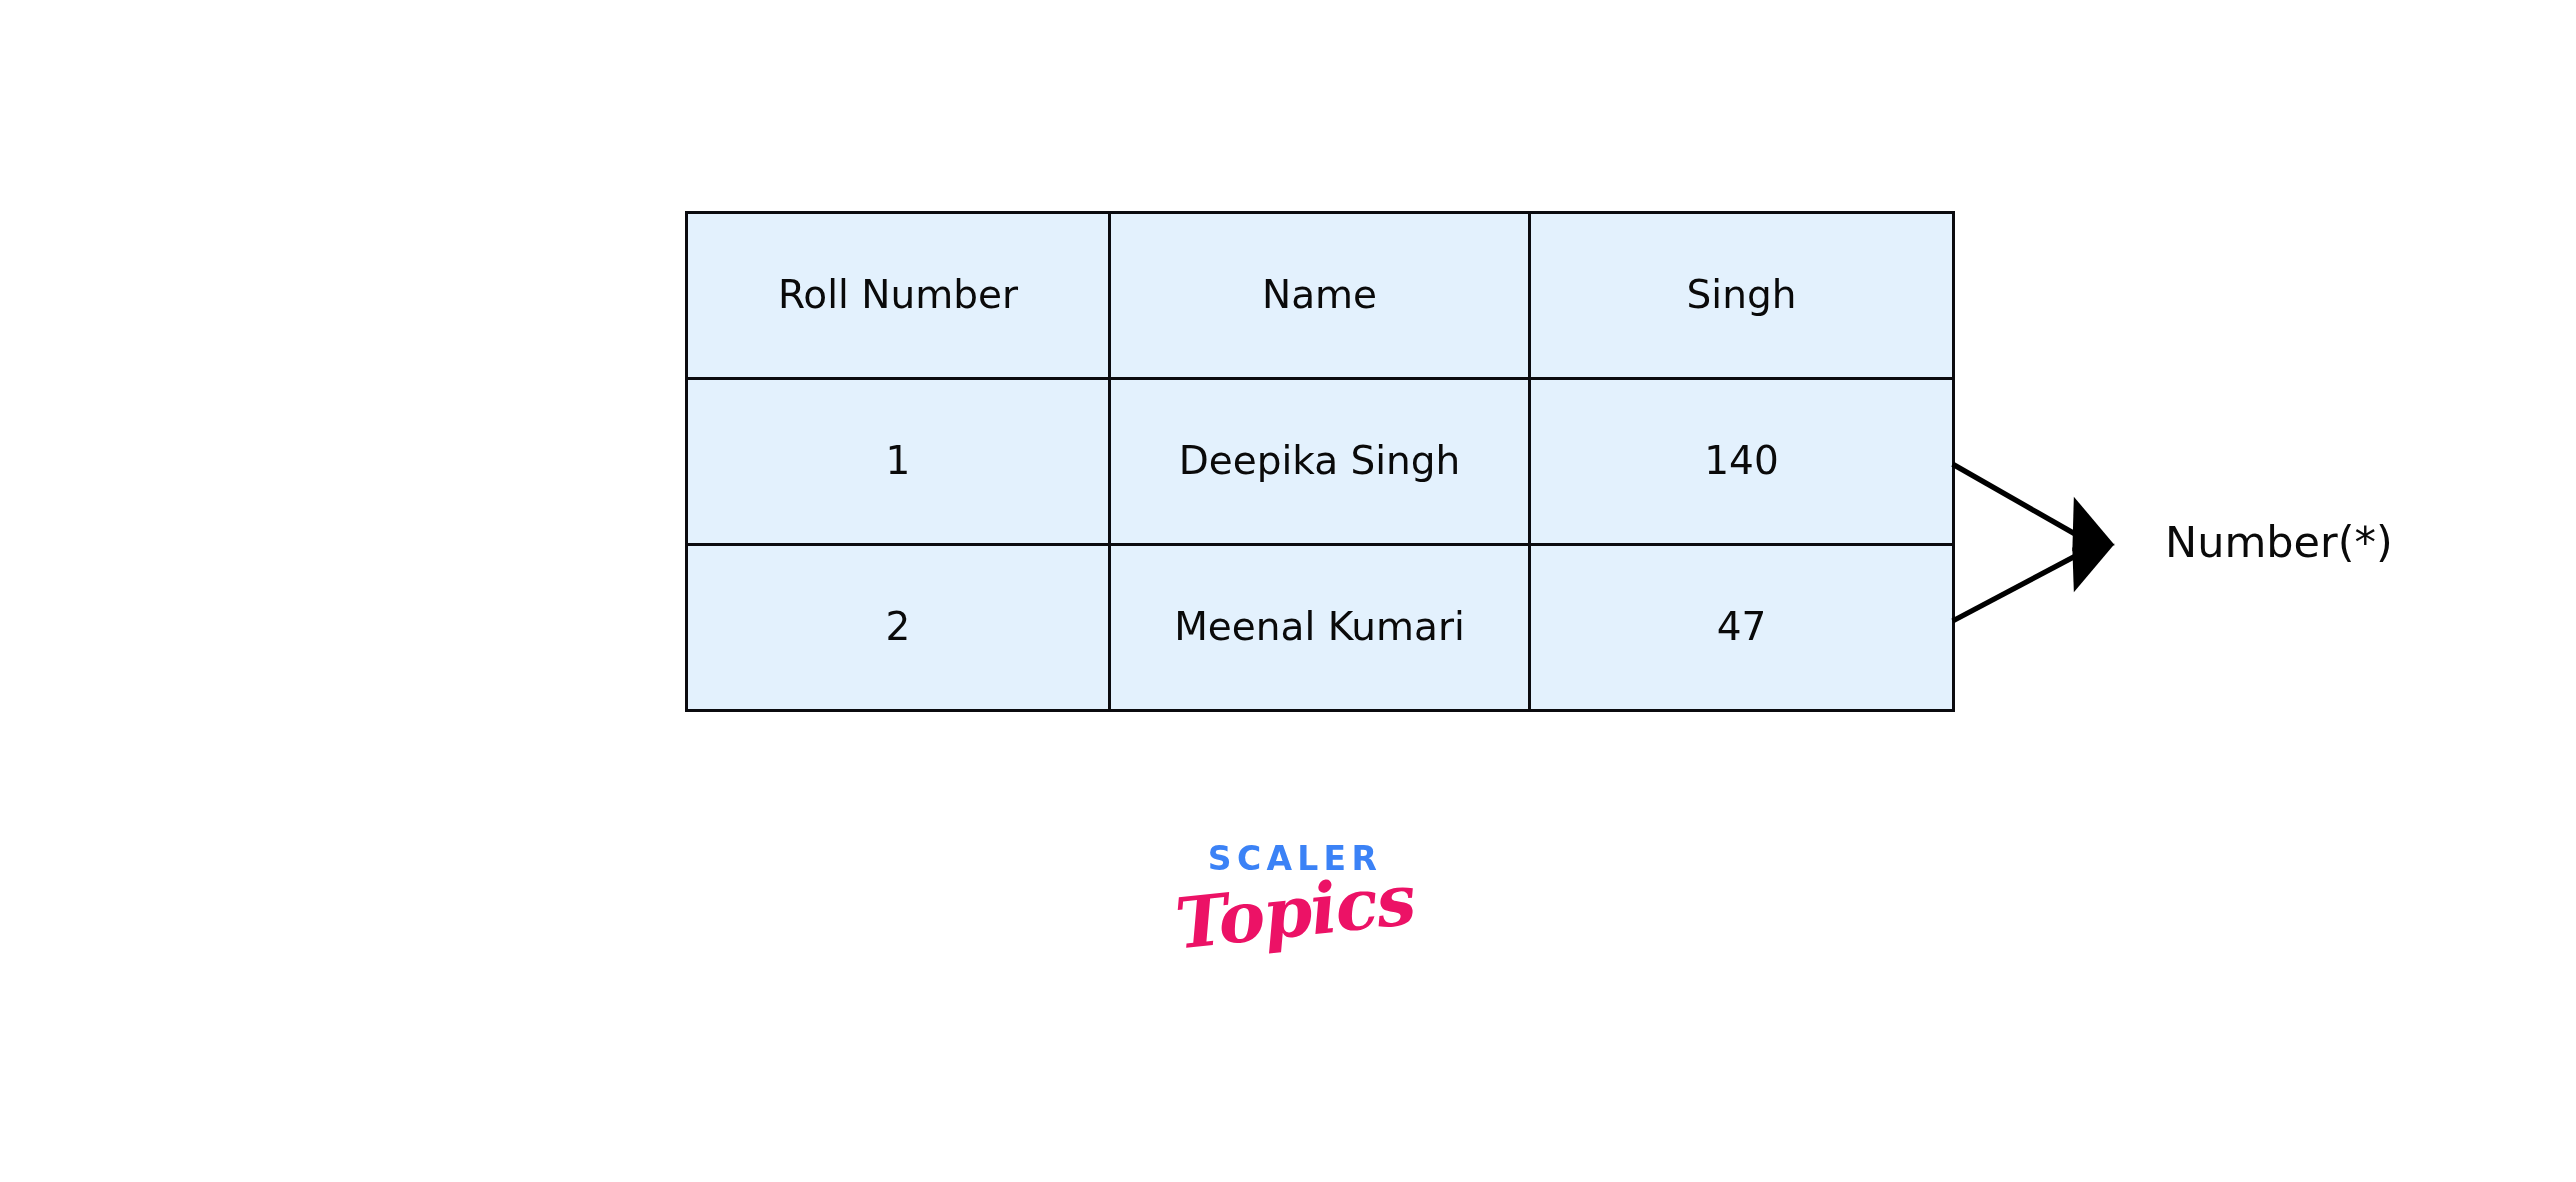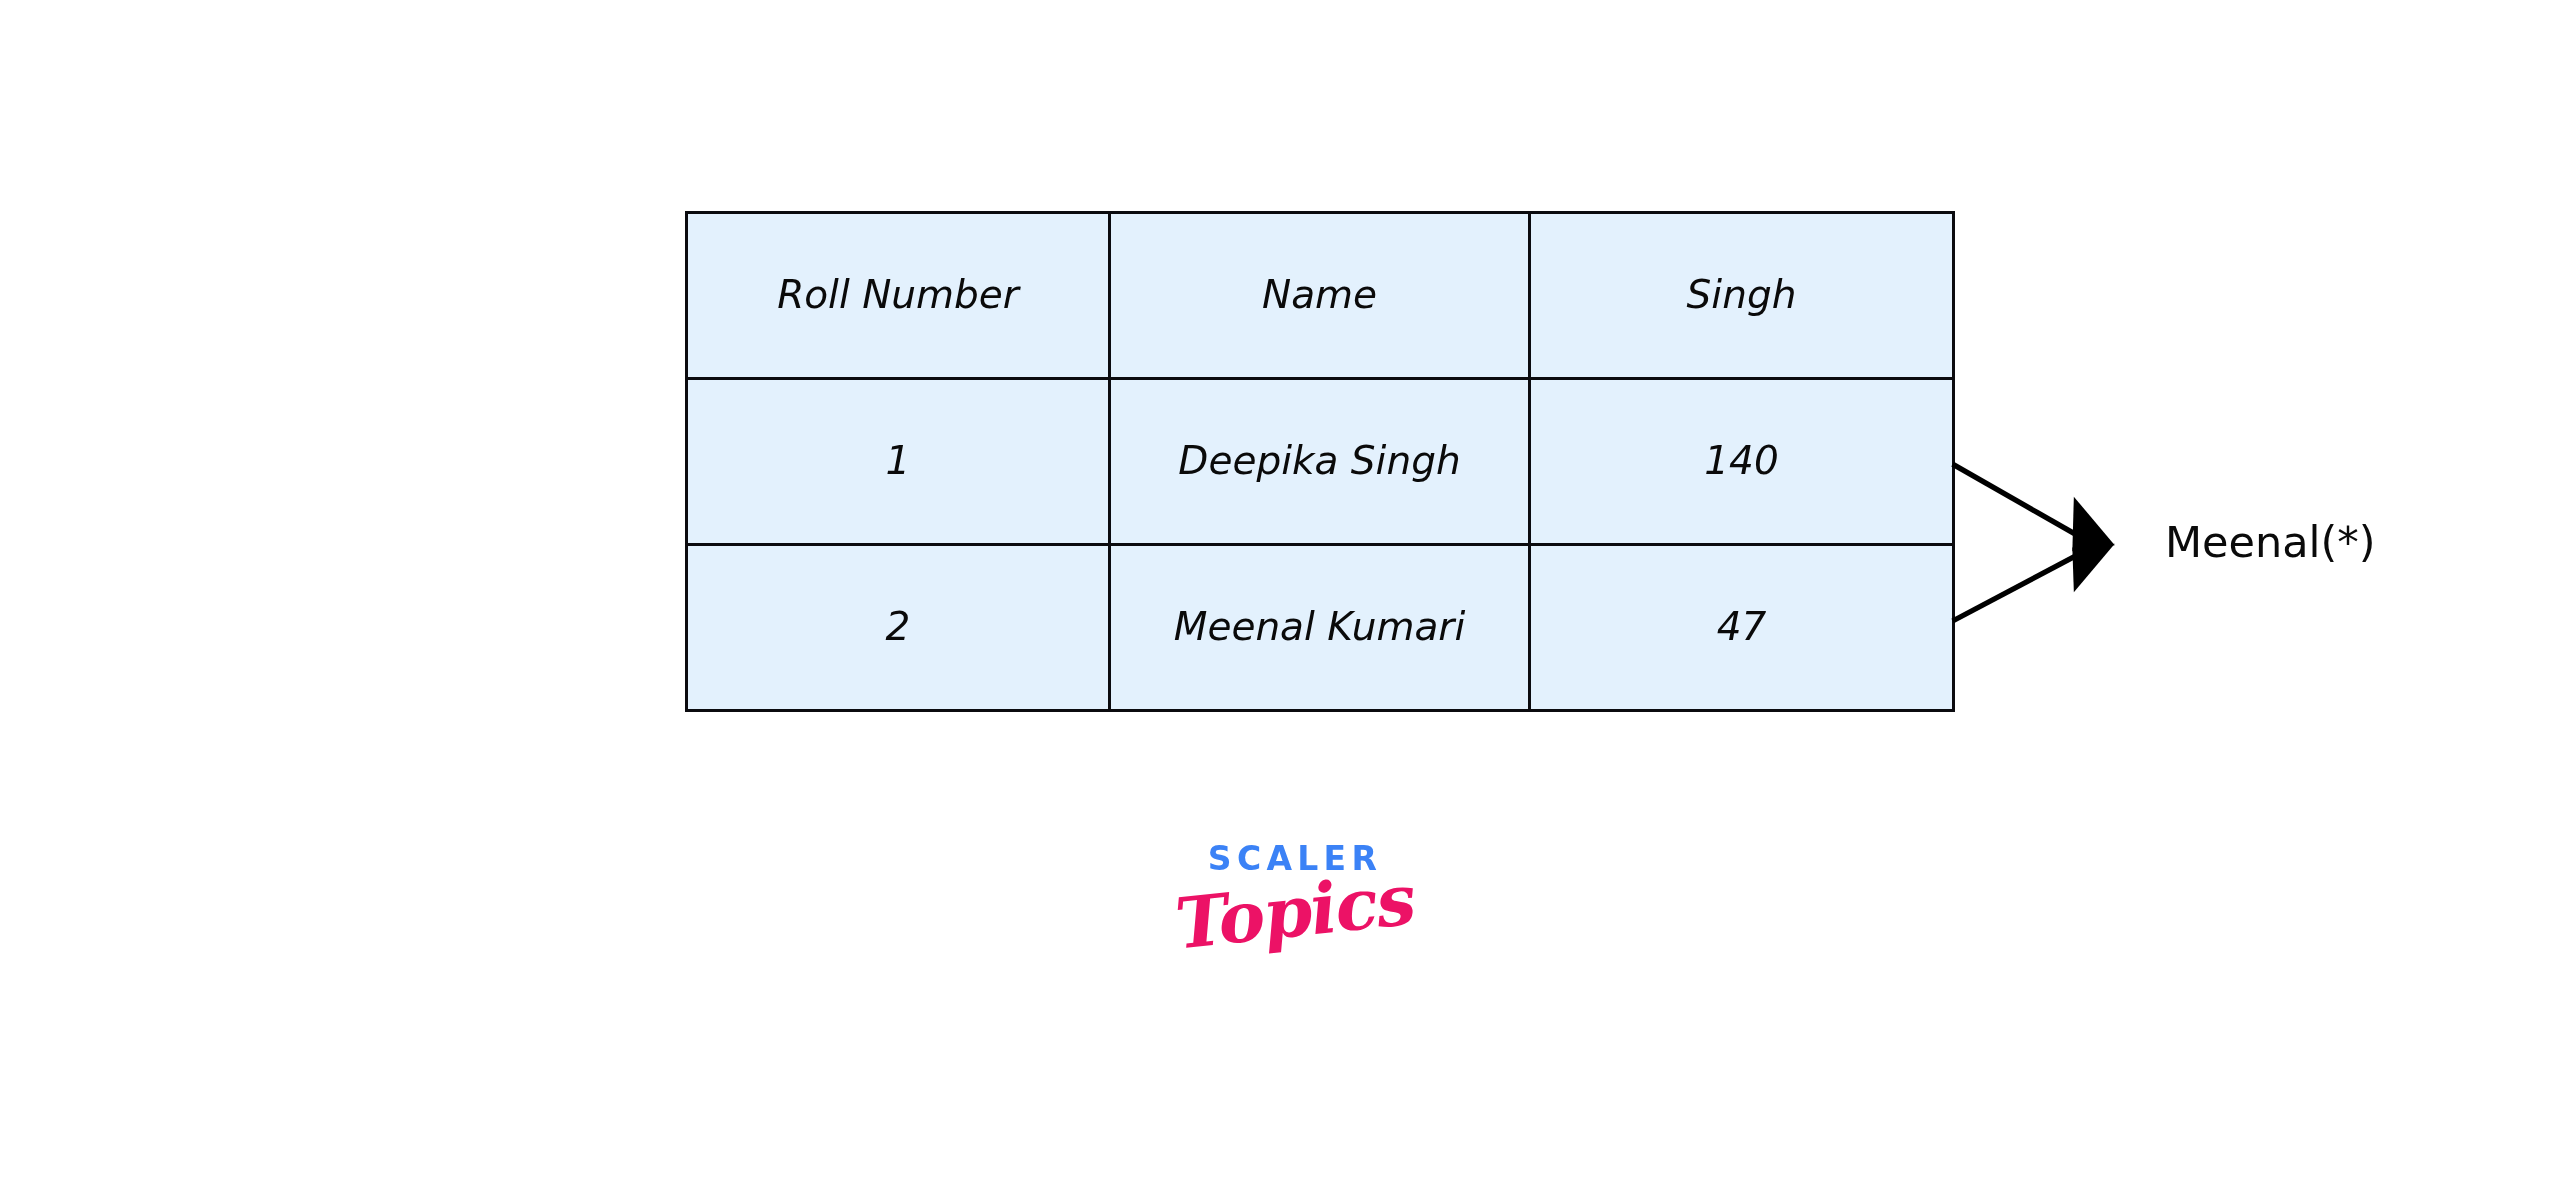--- a/index.html
+++ b/index.html
@@ -23,21 +23,20 @@
   #students-table {
     position: absolute;
     left: 685px;
     top: 211px;
     width: 1267px;
     height: 416px;
     border-collapse: collapse;
     table-layout: fixed;
     background: #e3f1fd;
     border: 3.8px solid #0b0b0f;
-    font-style: italic;
   }
   #students-table col.c-roll  { width: 423px; }
   #students-table col.c-name  { width: 420px; }
   #students-table col.c-marks { width: 424px; }
 
   #students-table td,
   #students-table th {
     border: 3px solid #0b0b0f;
     background: #e3f1fd;
     text-align: center;
@@ -136,21 +135,21 @@
 
     <line x1="18" y1="53" x2="188" y2="150" stroke="#000000" stroke-width="7"></line>
 
     <line x1="18" y1="260" x2="188" y2="170" stroke="#000000" stroke-width="7"></line>
 
     <polygon points="178,96 232,160 176,168" fill="#000000"></polygon>
 
     <polygon points="176,163 232,158 178,222" fill="#000000"></polygon>
   </svg>
 
-  <div id="count-label">Meenal(*)</div>
+  <div id="count-label">Number(*)</div>
 
   <div id="brand-logo">
     <div id="brand-wordmark">SCALER</div>
     <div id="brand-script">Topics</div>
   </div>
 
 </div>
 
 
 </body></html>

